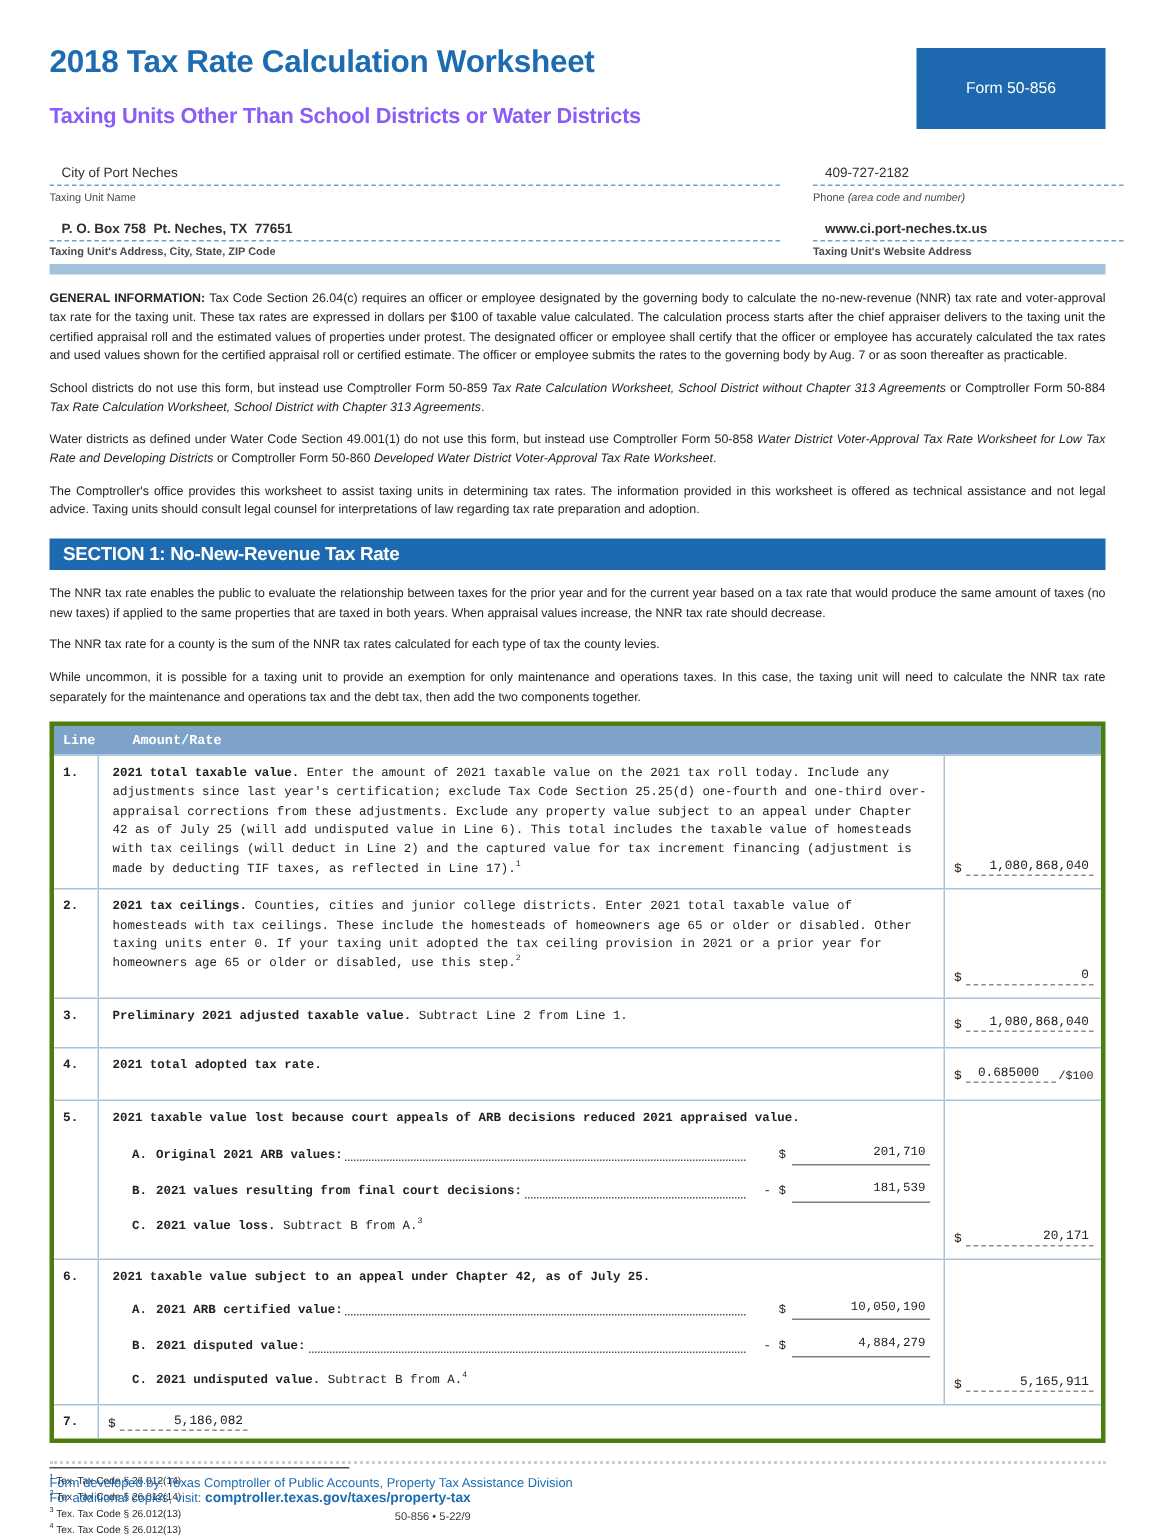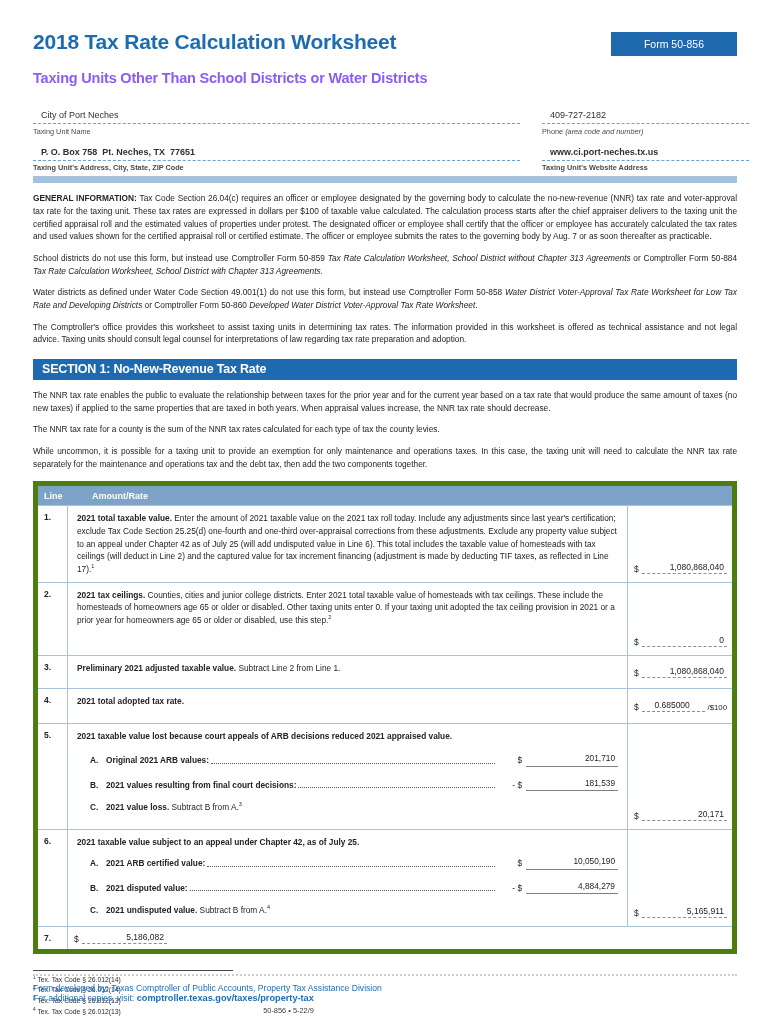--- a/index.html
+++ b/index.html
@@ -4,39 +4,39 @@
 <style>
   * { margin:0; padding:0; box-sizing:border-box; }
   html,body { background:#ffffff; }
   body { font-family:"Liberation Sans", sans-serif; color:#232323; }
   .page { position:relative; width:770px; height:1024px; background:#fff; padding:0 33px; overflow:hidden; }
 
   
   .hdr { display:flex; justify-content:space-between; align-items:flex-start; padding-top:30px; }
   .title { color:#1d6cb2; font-size:21px; font-weight:bold; letter-spacing:-0.2px; line-height:1.15; }
   .subtitle { color:#8b5cf6; font-size:14.5px; font-weight:bold; letter-spacing:-0.2px; margin-top:16px; }
-  .badge { background:#1d68ae; color:#fff; font-size:10.5px; padding:6px 0; width:126px; text-align:center; margin-top:2px; }
+  .badge { background:#1d68ae; color:#fff; font-size:10.5px; padding:21px 0; width:126px; text-align:center; margin-top:2px; }
 
   
   .fields { margin-top:24px; }
   .frow { display:grid; grid-template-columns:487px 207px; column-gap:22px; margin-bottom:11px; }
   .field .val { font-size:9px; color:#2f2f2f; padding:0 0 3px 8px; border-bottom:1px dashed #6aa1d0; min-height:13px; }
   .field .lbl { font-size:7.3px; color:#4a4a4a; margin-top:2.5px; }
   .thickbar { height:7px; background:#a3c2de; margin-top:4px; }
 
   
   .para { font-size:8.3px; line-height:1.53; text-align:justify; margin-top:9px; color:#242424; }
   .para b { font-weight:bold; }
   .para i { font-style:italic; }
 
   
   .secbar { background:#1e6ab0; color:#fff; font-size:12.5px; font-weight:bold; padding:3px 0 4px 9px; margin-top:13px; letter-spacing:-0.2px; }
 
   
-  .tbl { border:5px solid #4d7c0f; margin-top:11px; }
+  .tbl { border:3px solid #4d7c0f; margin-top:11px;font-family:Liberation Mono, monospace; }
   .thead { display:flex; background:#7ea3c9; color:#fff; font-size:9px; font-weight:bold; align-items:center; height:19px; }
   .thead .h-line { width:30px; padding-left:6px; }
   .thead .h-center { flex:1; text-align:center; }
   .thead .h-amt { width:104px; text-align:center; }
   .trow { display:flex; border-top:1px solid #a9c3da; align-items:stretch; }
   .c-num { width:30px; border-right:1px solid #a9c3da; font-weight:bold; font-size:8.5px; padding:6px 2px 0 6px; }
   .c-desc { flex:1; border-right:1px solid #a9c3da; padding:6px 9px 6px 9px; font-size:8.3px; line-height:1.52; }
   .c-desc b { font-weight:bold; }
   .c-amt { width:104px; display:flex; flex-direction:column; font-size:8.5px; }
   .amt-bottom { justify-content:flex-end; padding-bottom:8px; }

